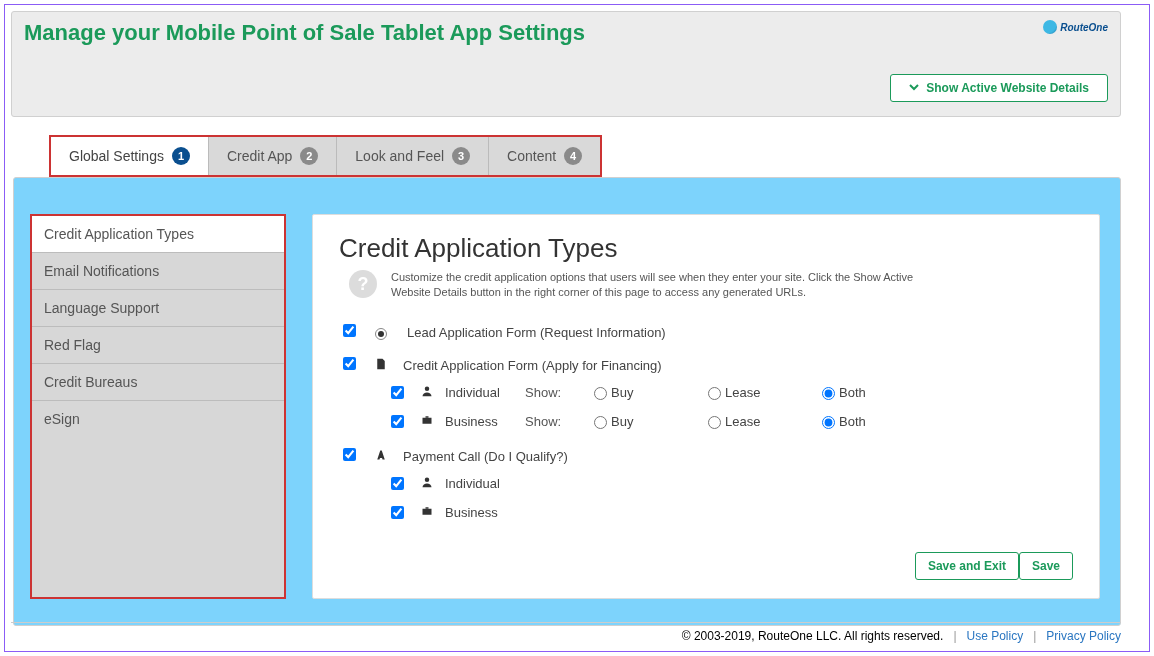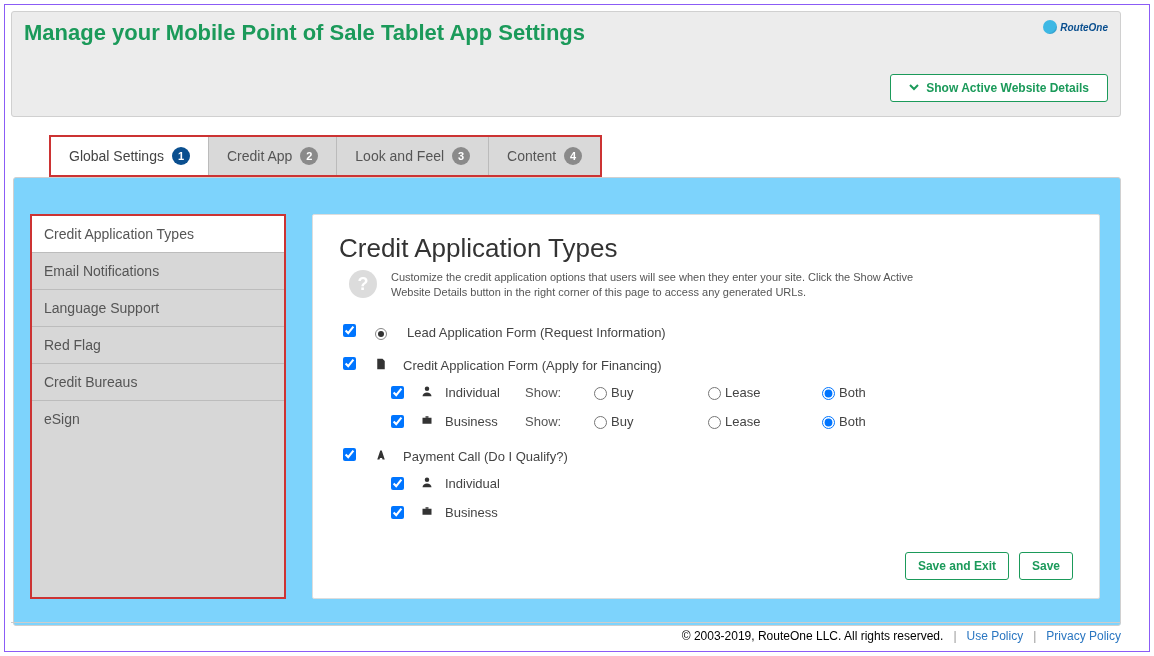--- a/index.html
+++ b/index.html
@@ -153,21 +153,21 @@
     width:12px;height:12px;border:1px solid #888;border-radius:50%;
     display:inline-flex;align-items:center;justify-content:center;margin-right:4px;
     vertical-align:middle;
   }
   .radio-dot.sel::after{content:"";width:6px;height:6px;border-radius:50%;background:#333;}
   .sub-row { display:flex; align-items:center; gap:14px; margin: 10px 0 4px 48px;}
   .label-ico { display:inline-flex; align-items:center; gap:12px; min-width:90px;}
   .show-label{ min-width:50px; color:#555; }
   .radio-col{ min-width:100px; display:flex; align-items:center;}
   .radio-input{ margin-right:4px; }
-  .buttons { display:flex; justify-content:flex-end; gap:10px; margin-top:30px;}
+  .buttons { display:flex; justify-content:flex-end; gap:0; margin-top:30px;}
   .btn {
     background:#fff; border:1px solid #1b9a5a; color:#1b9a5a;
     padding:6px 12px; border-radius:3px; font-weight:700; font-size:12px;
     cursor:pointer; display:inline-flex; align-items:center; gap:4px;
   }
   .arrow-circle{
     width:14px;height:14px;border-radius:50%;background:#1b9a5a;color:#fff;
     display:inline-flex;align-items:center;justify-content:center;font-size:10px;
   }
   

